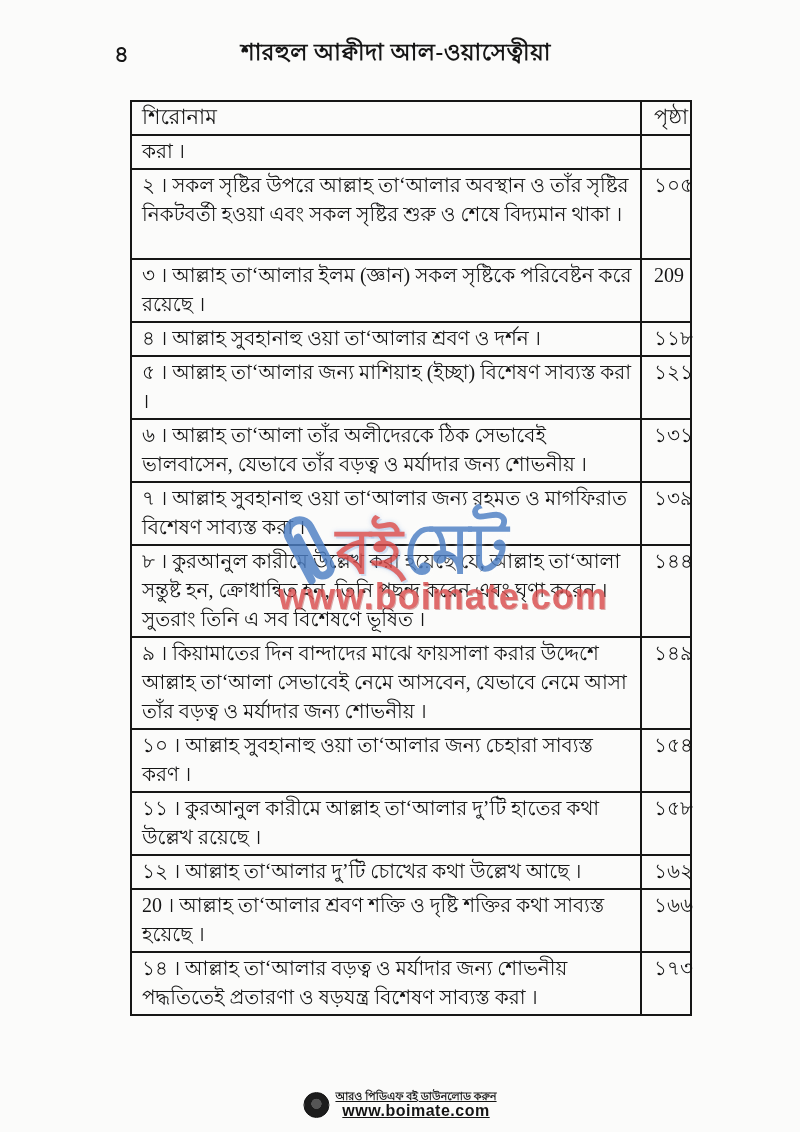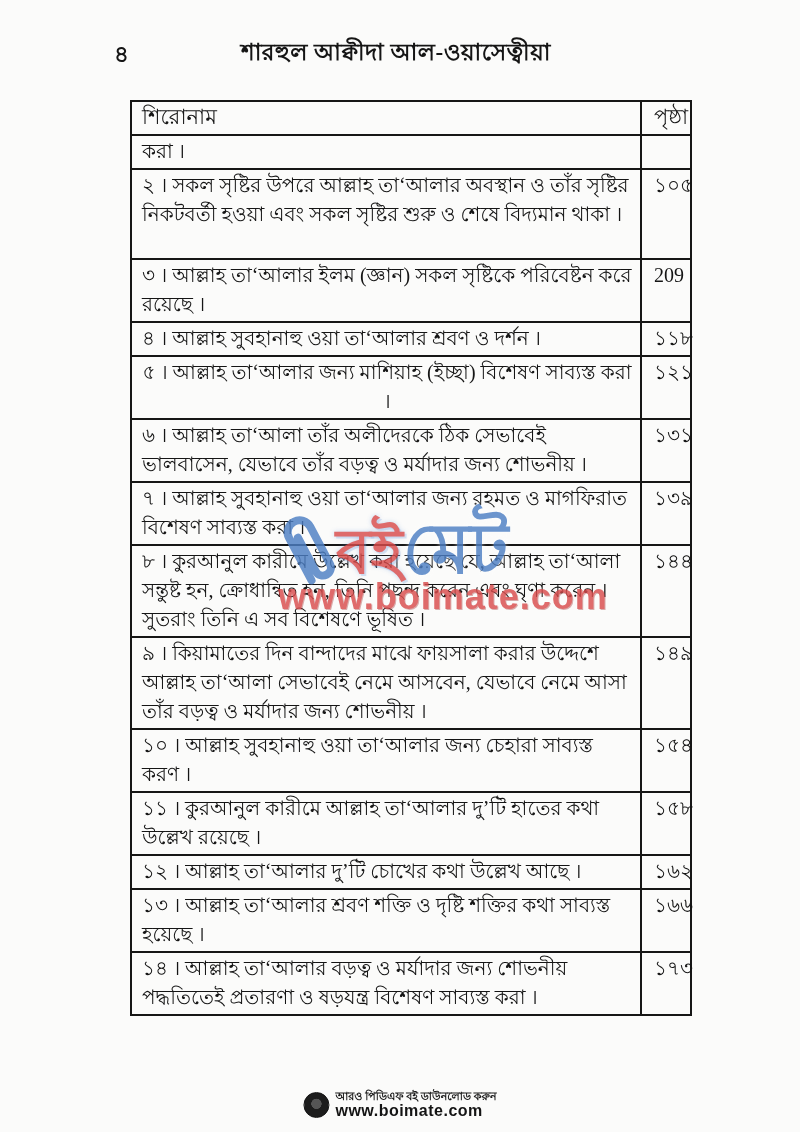--- a/index.html
+++ b/index.html
@@ -74,21 +74,21 @@
     transform:translateX(-50%);
     display:flex; align-items:center; gap:6px;
     z-index:2;
   }
   .footer-badge {
     width:26px; height:26px; border-radius:50%;
     background:radial-gradient(circle at 50% 45%, #555 0 28%, #1c1c1c 30% 100%);
     border:1px solid #111;
     flex:0 0 auto;
   }
-  .footer-text { text-align:left; }
+  .footer-text { text-align:center;text-decoration:underline; }
   .footer-tagline {
     font-size:11px; font-weight:bold; color:#1a1a1a;
     line-height:12px;
   }
   .footer-url {
     font-size:16px; font-weight:bold; color:#141414;
     letter-spacing:0.5px; line-height:17px;
     font-family:"Liberation Sans","DejaVu Sans",sans-serif;
   }
 </style>
@@ -116,21 +116,21 @@
       </tr>
       <tr>
         <td class="cell-title" style="height: 60px; border-radius: 27px;">৩ । আল্লাহ তা‘আলার ইলম (জ্ঞান) সকল সৃষ্টিকে পরিবেষ্টন করে রয়েছে ।</td>
         <td class="cell-page">209</td>
       </tr>
       <tr>
         <td class="cell-title" style="height: 29px;">৪ । আল্লাহ সুবহানাহু ওয়া তা‘আলার শ্রবণ ও দর্শন ।</td>
         <td class="cell-page">১১৮</td>
       </tr>
       <tr>
-        <td class="cell-title" style="height: 60px; text-align: center;">৫ । আল্লাহ তা‘আলার জন্য মাশিয়াহ (ইচ্ছা) বিশেষণ সাব্যস্ত করা ।</td>
+        <td class="cell-title" style="height: 60px;">৫ । আল্লাহ তা‘আলার জন্য মাশিয়াহ (ইচ্ছা) বিশেষণ সাব্যস্ত করা ।</td>
         <td class="cell-page">১২১</td>
       </tr>
       <tr>
         <td class="cell-title" style="height: 60px;">৬ । আল্লাহ তা‘আলা তাঁর অলীদেরকে ঠিক সেভাবেই ভালবাসেন, যেভাবে তাঁর বড়ত্ব ও মর্যাদার জন্য শোভনীয় ।</td>
         <td class="cell-page">১৩১</td>
       </tr>
       <tr>
         <td class="cell-title" style="height: 60px;">৭ । আল্লাহ সুবহানাহু ওয়া তা‘আলার জন্য রহমত ও মাগফিরাত বিশেষণ সাব্যস্ত করা ।</td>
         <td class="cell-page">১৩৯</td>
       </tr>
@@ -148,21 +148,21 @@
       </tr>
       <tr>
         <td class="cell-title" style="height: 60px;">১১ । কুরআনুল কারীমে আল্লাহ তা‘আলার দু’টি হাতের কথা উল্লেখ রয়েছে ।</td>
         <td class="cell-page">১৫৮</td>
       </tr>
       <tr>
         <td class="cell-title" style="height: 29px;">১২ । আল্লাহ তা‘আলার দু’টি চোখের কথা উল্লেখ আছে ।</td>
         <td class="cell-page">১৬২</td>
       </tr>
       <tr>
-        <td class="cell-title" style="height: 60px;">১৩ । আল্লাহ তা‘আলার শ্রবণ শক্তি ও দৃষ্টি শক্তির কথা সাব্যস্ত হয়েছে ।</td>
+        <td class="cell-title" style="height: 60px;">20 । আল্লাহ তা‘আলার শ্রবণ শক্তি ও দৃষ্টি শক্তির কথা সাব্যস্ত হয়েছে ।</td>
         <td class="cell-page">১৬৬</td>
       </tr>
       <tr>
         <td class="cell-title" style="height: 60px;">১৪ । আল্লাহ তা‘আলার বড়ত্ব ও মর্যাদার জন্য শোভনীয় পদ্ধতিতেই প্রতারণা ও ষড়যন্ত্র বিশেষণ সাব্যস্ত করা ।</td>
         <td class="cell-page">১৭৩</td>
       </tr>
     </tbody>
 </table>
 
 <div class="watermark">

